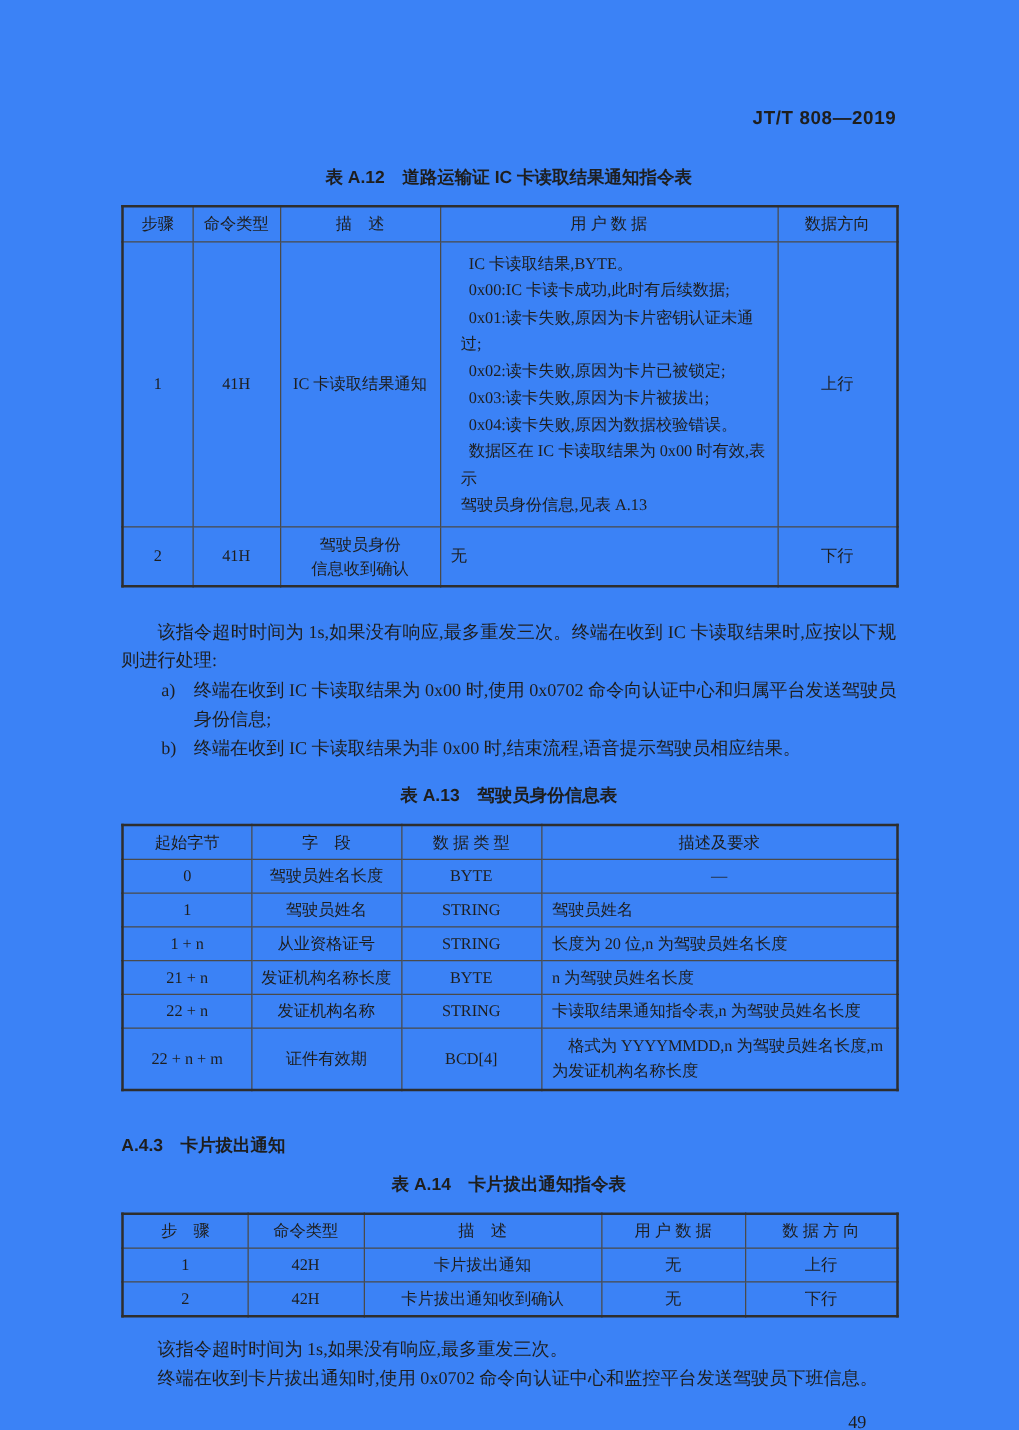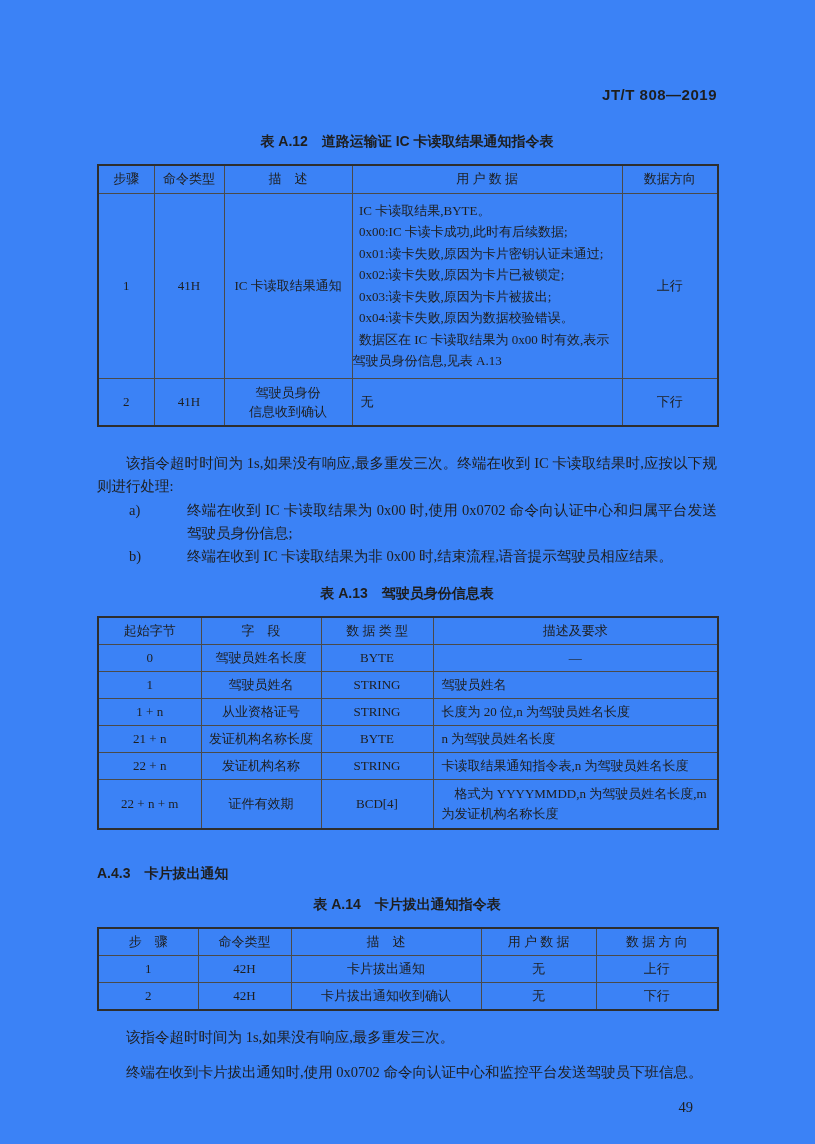--- a/index.html
+++ b/index.html
@@ -54,47 +54,47 @@
   .table-a12 { margin-top: 13px; }
   .table-a13 { margin-top: 13px; }
   .table-a14 { margin-top: 13px; }
   .table-a12 th { height: 28px; }
   .table-a13 th, .table-a13 td { height: 25px; }
   .table-a14 th, .table-a14 td { height: 24px; }
   td.cell-left { text-align: left; padding-left: 8px; }
   td.cell-multiline {
     white-space: pre-wrap;
     line-height: 21.5px;
-    padding: 6px 8px 6px 0;
+    padding: 6px 8px 6px 16px;
     vertical-align: middle;
   }
   td.cell-prelines { white-space: pre-line; line-height: 19px; }
   .table-a12 td.row2 { height: 48px; }
   .table-a13 td.tall { height: 46px; }
   td.desc-indent { text-indent: 1em; line-height: 20px; padding-top: 4px; padding-bottom: 4px; }
   .para {
     font-size: 14.5px;
     line-height: 23px;
     text-indent: 2em;
     text-align: justify;
   }
   .para-after-a12 { margin-top: 25px; }
   .list { margin-top: 1px; font-size: 14.5px; }
   .list-item { display: flex; line-height: 23px; }
   .list-item .label { width: 26px; margin-left: 32px; flex: 0 0 auto; }
-  .list-item .text { flex: 1; text-align: justify; margin-left: 32px; }
+  .list-item .text { flex: 1; text-align: justify; }
   .section-heading {
     margin-top: 35px;
     font-family: "Liberation Sans", "DejaVu Sans", sans-serif;
     font-weight: 700;
     font-size: 14px;
   }
   .section-intro { margin-top: 13px; }
   .footer-para1 { margin-top: 15px; }
-  .footer-para2 { margin-top: 12px; }
+  .footer-para2 { margin-top: 0px; }
   .page-number {
     margin-top: 15px;
     text-align: right;
     padding-right: 24px;
     font-size: 14.5px;
   }
 </style>
 </head>
 <body>
 

